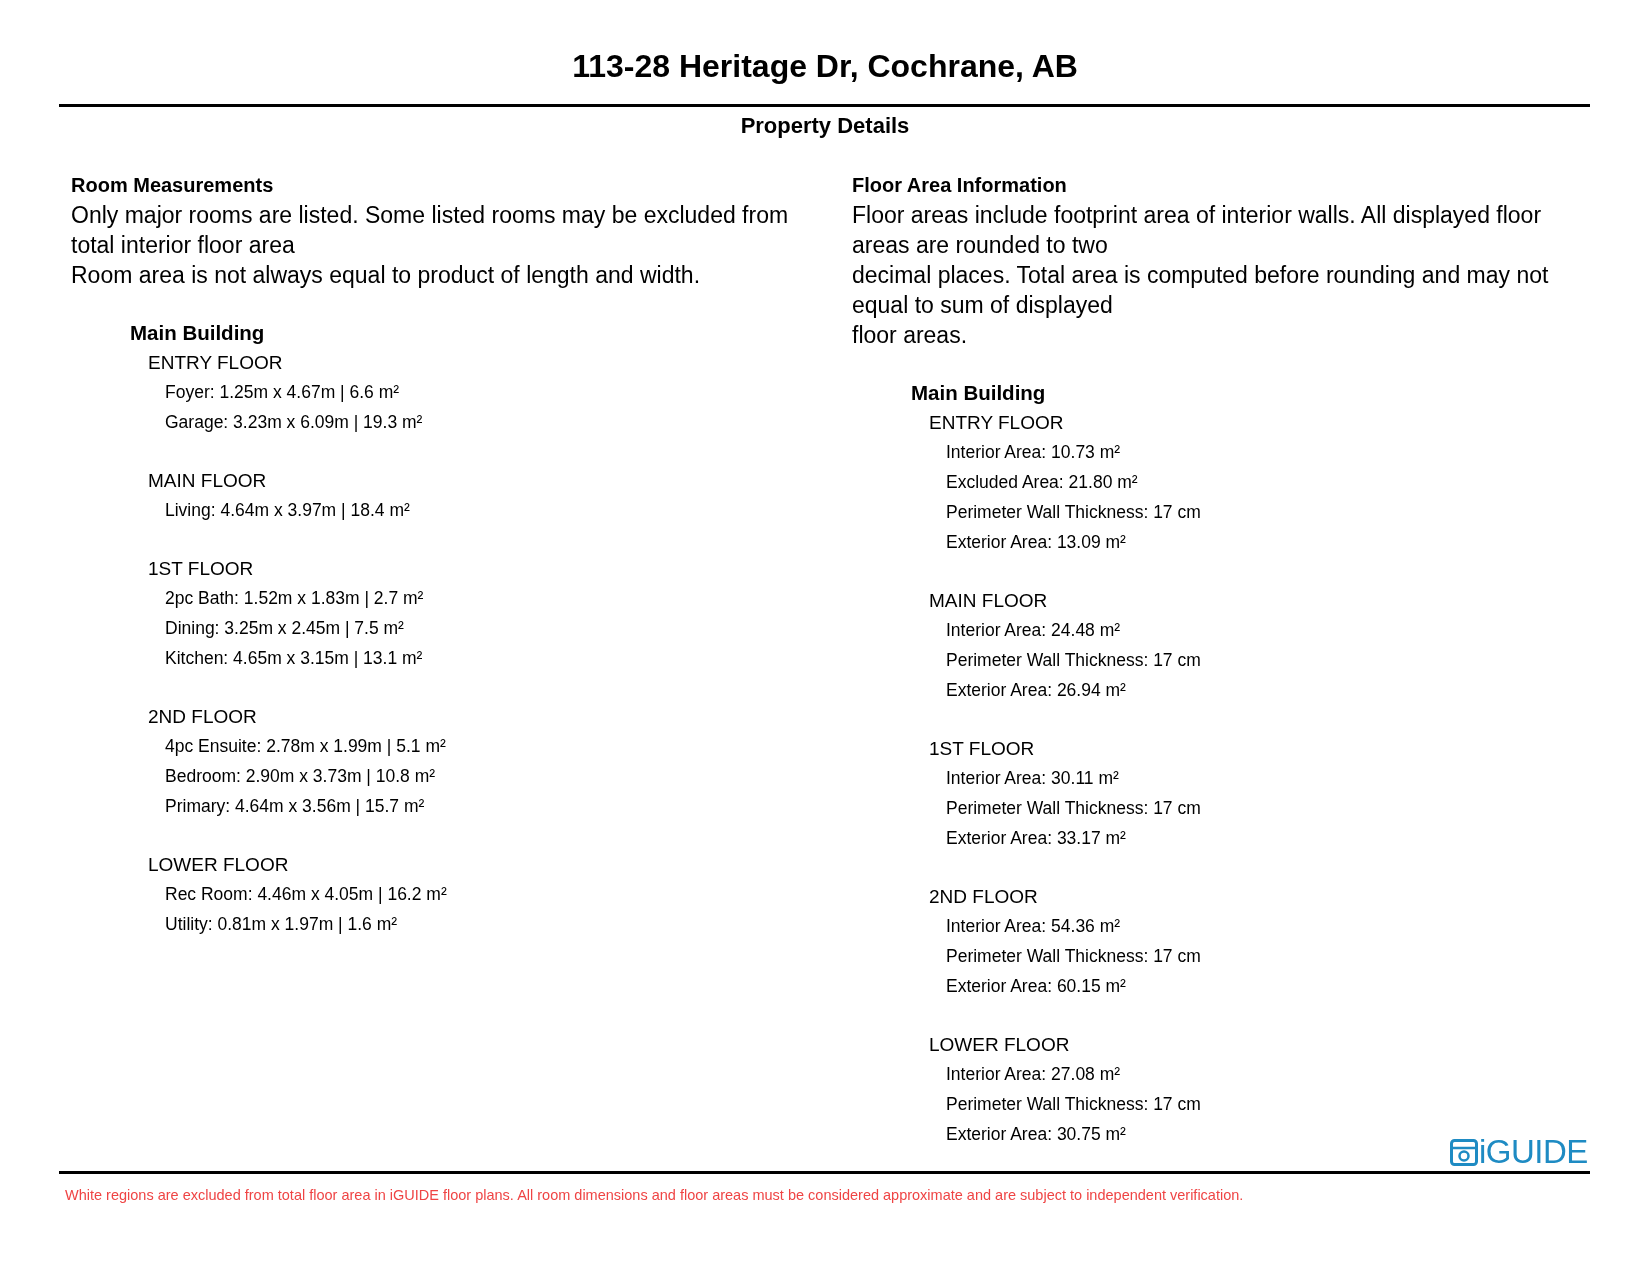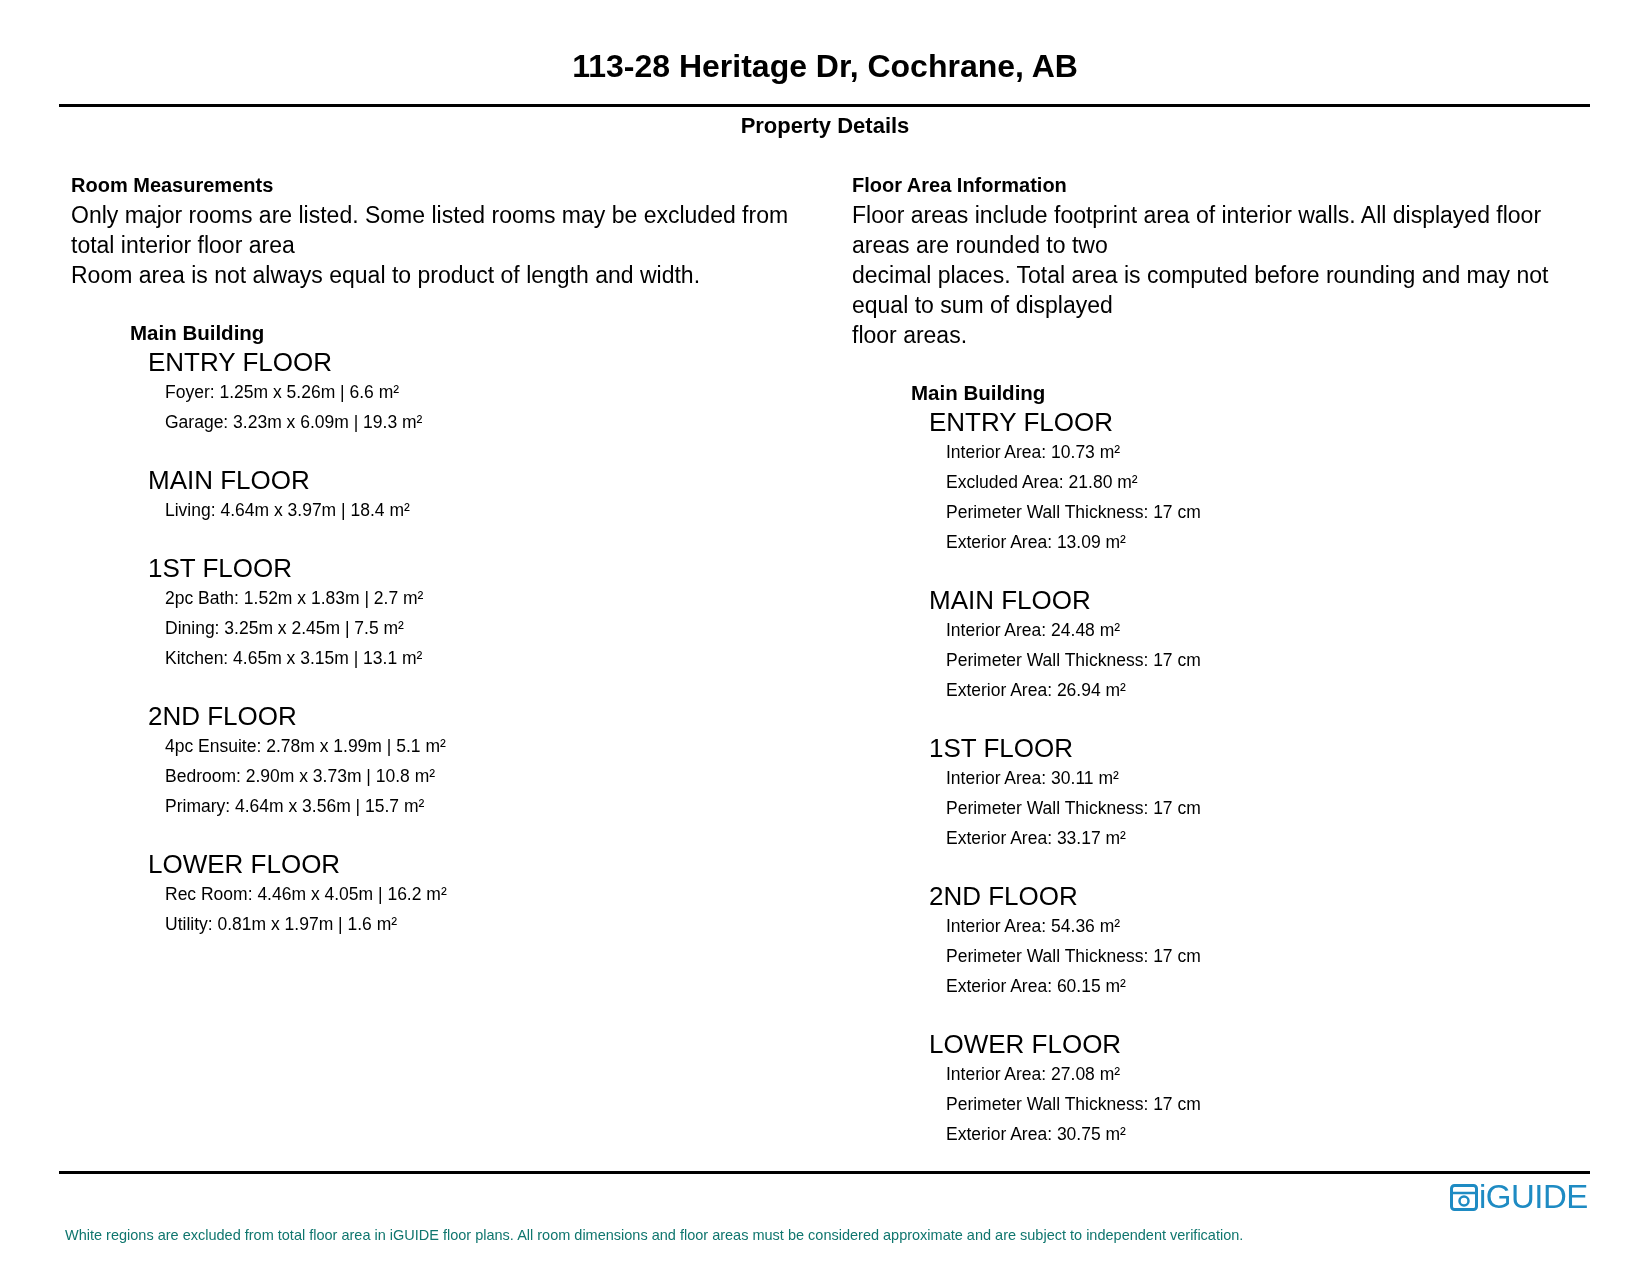--- a/index.html
+++ b/index.html
@@ -20,30 +20,30 @@
     }
     .col { position: absolute; top: 170px; }
     .col.left { left: 71px; width: 740px; }
     .col.right { left: 852px; width: 750px; }
     .sec-heading { font-size: 20px; font-weight: bold; line-height: 30px; height: 30px; }
     .para { font-size: 23px; line-height: 30px; }
     .building { margin-left: 59px; margin-top: 28px; }
     .building-name { font-size: 20.5px; font-weight: bold; line-height: 30px; height: 30px; }
     .floor { margin-left: 18px; }
     .floor + .floor { margin-top: 29px; }
-    .floor-name { font-size: 26px; line-height: 29px; height: 29px; }
+    .floor-name { font-size: 19px; line-height: 29px; height: 29px; }
     .item { margin-left: 17px; font-size: 17.5px; line-height: 30px; height: 30px; white-space: nowrap; }
     .rule-bottom {
       position: absolute; left: 59px; width: 1531px; top: 1171px; height: 3px; background: #000;
     }
     .footer-note {
-      position: absolute; left: 65px; top: 1226px; font-size: 14.5px; line-height: 18px; color: #0f766e;
+      position: absolute; left: 65px; top: 1186px; font-size: 14.5px; line-height: 18px; color: #ef4444;
     }
     .logo {
-      position: absolute; left: 1450px; top: 1181px; height: 32px;
+      position: absolute; left: 1450px; top: 1136px; height: 32px;
       display: flex; align-items: center; color: #1e8bc3;
     }
     .logo svg { display: block; }
     .logo-text { font-size: 33px; line-height: 32px; letter-spacing: -0.5px; margin-left: 1px; }
   </style>
 </head>
 <body>
 
 <div class="title">113-28 Heritage Dr, Cochrane, AB</div>
 <div class="rule-top"></div>
@@ -53,21 +53,21 @@
   <div class="sec-heading">Room Measurements</div>
   <div class="para">
     <div>Only major rooms are listed. Some listed rooms may be excluded from total interior floor area</div>
     <div>Room area is not always equal to product of length and width.</div>
   </div>
   <div class="building">
     <div class="building-name">Main Building</div>
 
     <div class="floor">
       <div class="floor-name">ENTRY FLOOR</div>
-      <div class="item">Foyer: 1.25m x 5.26m | 6.6 m²</div>
+      <div class="item">Foyer: 1.25m x 4.67m | 6.6 m²</div>
       <div class="item">Garage: 3.23m x 6.09m | 19.3 m²</div>
     </div>
 
     <div class="floor">
       <div class="floor-name">MAIN FLOOR</div>
       <div class="item">Living: 4.64m x 3.97m | 18.4 m²</div>
     </div>
 
     <div class="floor">
       <div class="floor-name">1ST FLOOR</div>

